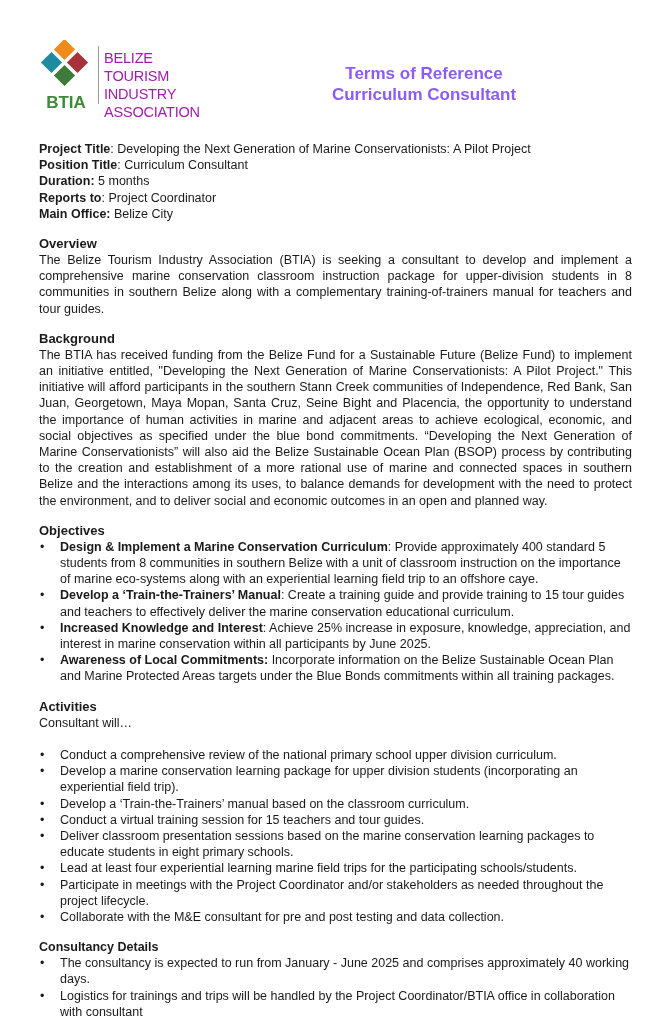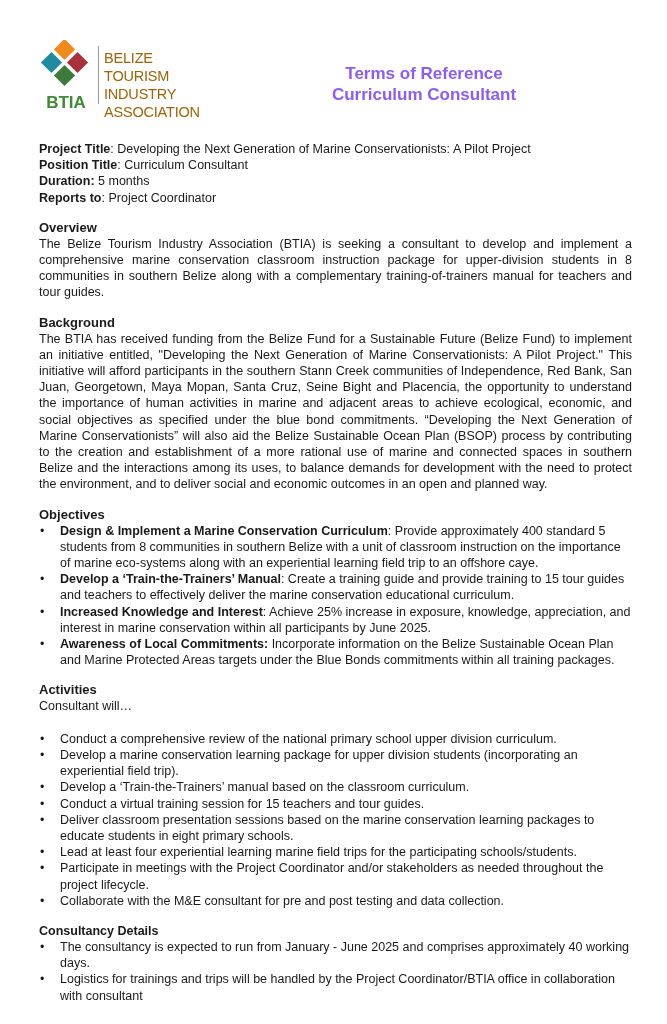--- a/index.html
+++ b/index.html
@@ -1,21 +1,21 @@
 <!DOCTYPE html>
 <html><head>
 <meta charset="utf-8">
 <style>
   html, body { margin: 0; padding: 0; background: #ffffff; }
   body { width: 667px; height: 1024px; position: relative; overflow: hidden;
          font-family: "Liberation Sans", sans-serif; color: #1a1a1a; }
   .logo { position: absolute; left: 38px; top: 40px; width: 180px; height: 70px; }
   .logo-mark { position: absolute; left: 0; top: 0; width: 56px; height: 70px; }
   .logo-divider { position: absolute; left: 60px; top: 6px; width: 1px; height: 58px; background: #9a9a9a; }
-  .logo-text { position: absolute; left: 66px; top: 9px; font-size: 14.5px; line-height: 18px; color: #a16207; letter-spacing: -0.2px; }
+  .logo-text { position: absolute; left: 66px; top: 9px; font-size: 14.5px; line-height: 18px; color: #a21caf; letter-spacing: -0.2px; }
   .title { position: absolute; left: 300px; top: 63px; width: 248px; text-align: center; font-weight: bold; font-size: 17px; line-height: 21px; color: #8b5cf6; }
   .content { position: absolute; left: 39px; top: 141px; width: 593px; font-size: 12.5px; line-height: 16.2px; }
   .meta-line { margin: 0; }
   .meta-line b { font-weight: bold; }
   h2 { font-size: 13px; font-weight: bold; margin: 0; line-height: 16px; }
   p { margin: 0; text-align: justify; }
   .section { margin-top: 14px; }
   .first-section { }
   ul { margin: 0; padding: 0; list-style: none; }
   li { position: relative; padding-left: 21px; }
@@ -49,20 +49,21 @@
   <div>Curriculum Consultant</div>
 </div>
 
 <div class="content">
 
   <div>
     <div class="meta-line"><b>Project Title</b><span>: </span><span>Developing the Next Generation of Marine Conservationists: A Pilot Project</span></div>
     <div class="meta-line"><b>Position Title</b><span>: </span><span>Curriculum Consultant</span></div>
     <div class="meta-line"><b>Duration:</b><span> </span><span>5 months</span></div>
     <div class="meta-line"><b>Reports to</b><span>: </span><span>Project Coordinator</span></div>
+    <div class="meta-line"><b>Main Office:</b><span> </span><span>Belize City</span></div>
   </div>
 
   <div class="section first-section">
     <h2>Overview</h2>
     <p>The Belize Tourism Industry Association (BTIA) is seeking a consultant to develop and implement a comprehensive marine conservation classroom instruction package for upper-division students in 8 communities in southern Belize along with a complementary training-of-trainers manual for teachers and tour guides.</p>
   </div>
 
   <div class="section">
     <h2>Background</h2>
     <p>The BTIA has received funding from the Belize Fund for a Sustainable Future (Belize Fund) to implement an initiative entitled, "Developing the Next Generation of Marine Conservationists: A Pilot Project." This initiative will afford participants in the southern Stann Creek communities of Independence, Red Bank, San Juan, Georgetown, Maya Mopan, Santa Cruz, Seine Bight and Placencia, the opportunity to understand the importance of human activities in marine and adjacent areas to achieve ecological, economic, and social objectives as specified under the blue bond commitments. “Developing the Next Generation of Marine Conservationists” will also aid the Belize Sustainable Ocean Plan (BSOP) process by contributing to the creation and establishment of a more rational use of marine and connected spaces in southern Belize and the interactions among its uses, to balance demands for development with the need to protect the environment, and to deliver social and economic outcomes in an open and planned way.</p>

